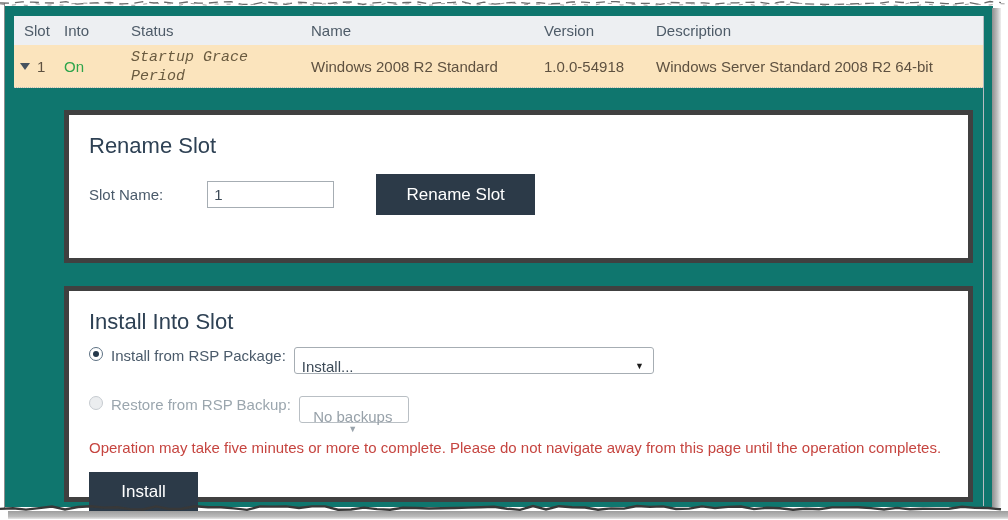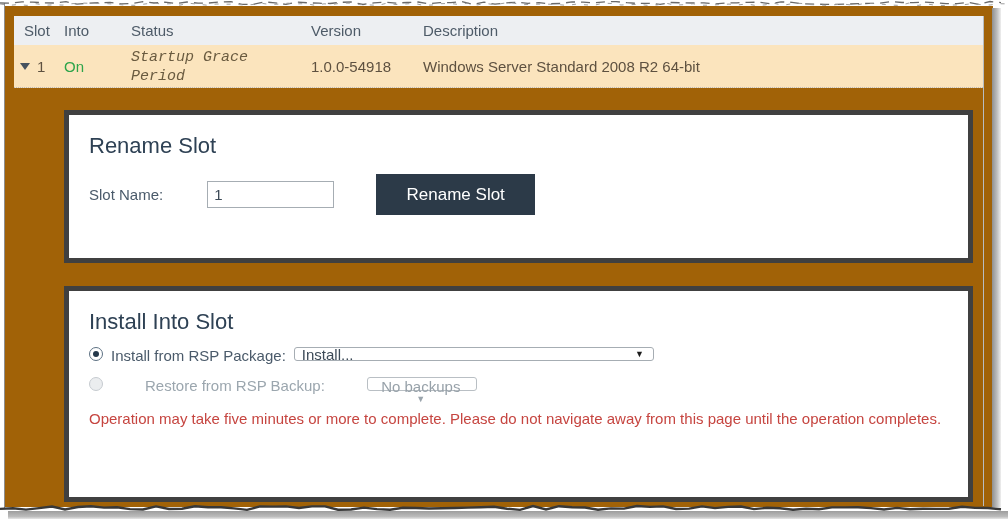--- a/index.html
+++ b/index.html
@@ -14,21 +14,21 @@
 
   
   .torn-top { position: absolute; top: 0; left: 0; z-index: 6; }
   .torn-bottom { position: absolute; bottom: 0; left: 0; z-index: 6; }
   .left-edge { position: absolute; left: 4px; top: 3px; width: 1px; height: 506px; background: #8e8e8e; z-index: 5; }
   .right-shadow {
     position: absolute; left: 992px; top: 8px; width: 9px; height: 499px; z-index: 5;
     background: linear-gradient(90deg, #8f8f8f 0%, #bdbdbd 55%, #efefef 100%);
   }
 
-  .page { position: absolute; left: 5px; top: 6px; width: 988px; height: 501px; background: #a16207; }
+  .page { position: absolute; left: 5px; top: 6px; width: 988px; height: 501px; background: #0f766e; }
   .content { margin: 10px 0 0 9px; width: 970px; height: 490px; border-right: 1px solid #b7bcc1; }
 
   
   .tbl-header {
     height: 29px; background: #edeff2; display: flex; align-items: center;
     color: #4e5b68; font-size: 15px;
   }
   .tbl-row {
     height: 43px; background: #fbe4bd; display: flex; align-items: center;
     color: #5e5140; font-size: 15px;
@@ -69,68 +69,70 @@
   .btn {
     border: none; background: #2c3a48; color: #ffffff; font-size: 17px;
     font-family: "Liberation Sans", sans-serif; cursor: pointer;
   }
   .btn-rename { margin-left: 6px; width: 159px; height: 41px; }
   .btn-install { margin-top: 16px; width: 109px; height: 40px; }
 
   .warning { margin-top: 16px; font-size: 15px; color: #c64540; white-space: nowrap; }
 
   .radio-row { margin-top: 12px; display: flex; }
-  .radio-row + .radio-row { margin-top: 13px; gap: 34px; }
+  .radio-row + .radio-row { margin-top: 22px; }
   .radio {
     width: 14px; height: 14px; border-radius: 50%; background: #fff;
     border: 1px solid #5d7183; position: relative; cursor: pointer; flex: none;
   }
   .radio.checked::after {
     content: ""; position: absolute; left: 3px; top: 3px; width: 6px; height: 6px;
     border-radius: 50%; background: #24384a;
   }
   .radio.disabled { border-color: #c6cbd0; background: #ebedef; cursor: default; }
   .radio-lbl { margin-left: 8px; font-size: 15px; color: #4a5a6a; }
   .radio-lbl.disabled { color: #9ba6ae; }
 
   .select {
-    margin-left: 8px; height: 14px; background: #fff; border: 1px solid #a6adb3;
+    margin-left: 8px; height: 27px; background: #fff; border: 1px solid #a6adb3;
     border-radius: 3px; display: flex; align-items: center; justify-content: space-between;
-    font-size: 15px; color: #3c4a57; padding: 0 9px 0 7px; cursor: pointer;
+    font-size: 15px; color: #3c4a57; padding: 11px 9px 0 7px; cursor: pointer;
   }
   .select-package { width: 360px; }
   .select-backup { width: 110px; color: #97a1a9; border-color: #b9bfc4; flex-direction: column; }
   .caret { font-size: 9px; color: #1c1c1c; line-height: 1; }
   .caret.dim { color: #9aa4ac; }
 </style>
 </head>
 <body>
 
 <div class="page">
   <div class="content">
 
     <div class="tbl-header">
       <div class="c-slot">Slot</div>
       <div class="c-power">Into</div>
       <div class="c-status">Status</div>
+      <div class="c-name">Name</div>
       <div class="c-version">Version</div>
       <div class="c-desc">Description</div>
     </div>
 
     <div class="tbl-row">
       <div class="c-slot">
         <span class="expander"></span>
         <span>1</span>
       </div>
       <div class="c-power">
         <span class="power-on">On</span>
       </div>
       <div class="c-status">
         <span class="status-val">Startup Grace Period</span>
       </div>
+      <div class="c-name">Windows 2008 R2 Standard</div>
       <div class="c-version">1.0.0-54918</div>
       <div class="c-desc">Windows Server Standard 2008 R2 64-bit</div>
     </div>
 
     <div class="panel panel-rename">
       <h2>Rename Slot</h2>
       <div class="form-row">
         <span class="lbl">Slot Name:</span>
         <input class="txt-input" type="text" value="1" style="">
         <button class="btn btn-rename">Rename Slot</button>
@@ -152,20 +154,21 @@
       <div class="radio-row">
         <span class="radio disabled"></span>
         <span class="radio-lbl disabled">Restore from RSP Backup:</span>
         <div class="select select-backup">
           <span>No backups</span>
           <span class="caret dim">▼</span>
         </div>
       </div>
 
       <div class="warning">Operation may take five minutes or more to complete. Please do not navigate away from this page until the operation completes.</div>
+      <button class="btn btn-install">Install</button>
     </div>
 
   </div>
 </div>
 
 <div class="left-edge"></div>
 <div class="right-shadow"></div>
 
 <svg class="torn-top" width="1008" height="8">
   <polyline id="torn-top-line" fill="none" stroke="#6a6a6a" stroke-width="1.3" stroke-dasharray="9 6" points="0,3.0 11,3.2 22,1.8 33,2.2 44,2.8 55,3.0 66,1.7 77,4.1 88,3.3 99,2.7 110,2.4 121,3.8 132,3.5 143,1.7 154,3.0 165,2.2 176,3.5 187,2.0 198,3.2 209,3.0 220,2.0 231,1.7 242,4.3 253,4.4 264,1.9 275,2.8 286,4.4 297,2.1 308,2.8 319,3.2 330,3.5 341,2.3 352,2.0 363,4.5 374,2.8 385,2.2 396,3.1 407,2.5 418,2.0 429,3.8 440,2.6 451,2.6 462,1.7 473,4.3 484,2.2 495,4.2 506,2.9 517,2.2 528,3.3 539,2.7 550,3.8 561,3.5 572,1.9 583,2.2 594,2.9 605,1.8 616,1.6 627,2.7 638,3.5 649,3.4 660,4.4 671,2.5 682,2.8 693,3.0 704,2.8 715,4.0 726,2.9 737,2.8 748,2.3 759,2.2 770,3.7 781,1.9 792,2.3 803,3.8 814,4.1 825,4.4 836,4.3 847,4.1 858,3.7 869,3.4 880,3.2 891,1.6 902,2.5 913,2.6 924,2.1 935,2.7 946,3.6 957,3.7 968,2.3 979,4.4 990,1.5 1001,2.6"></polyline>

